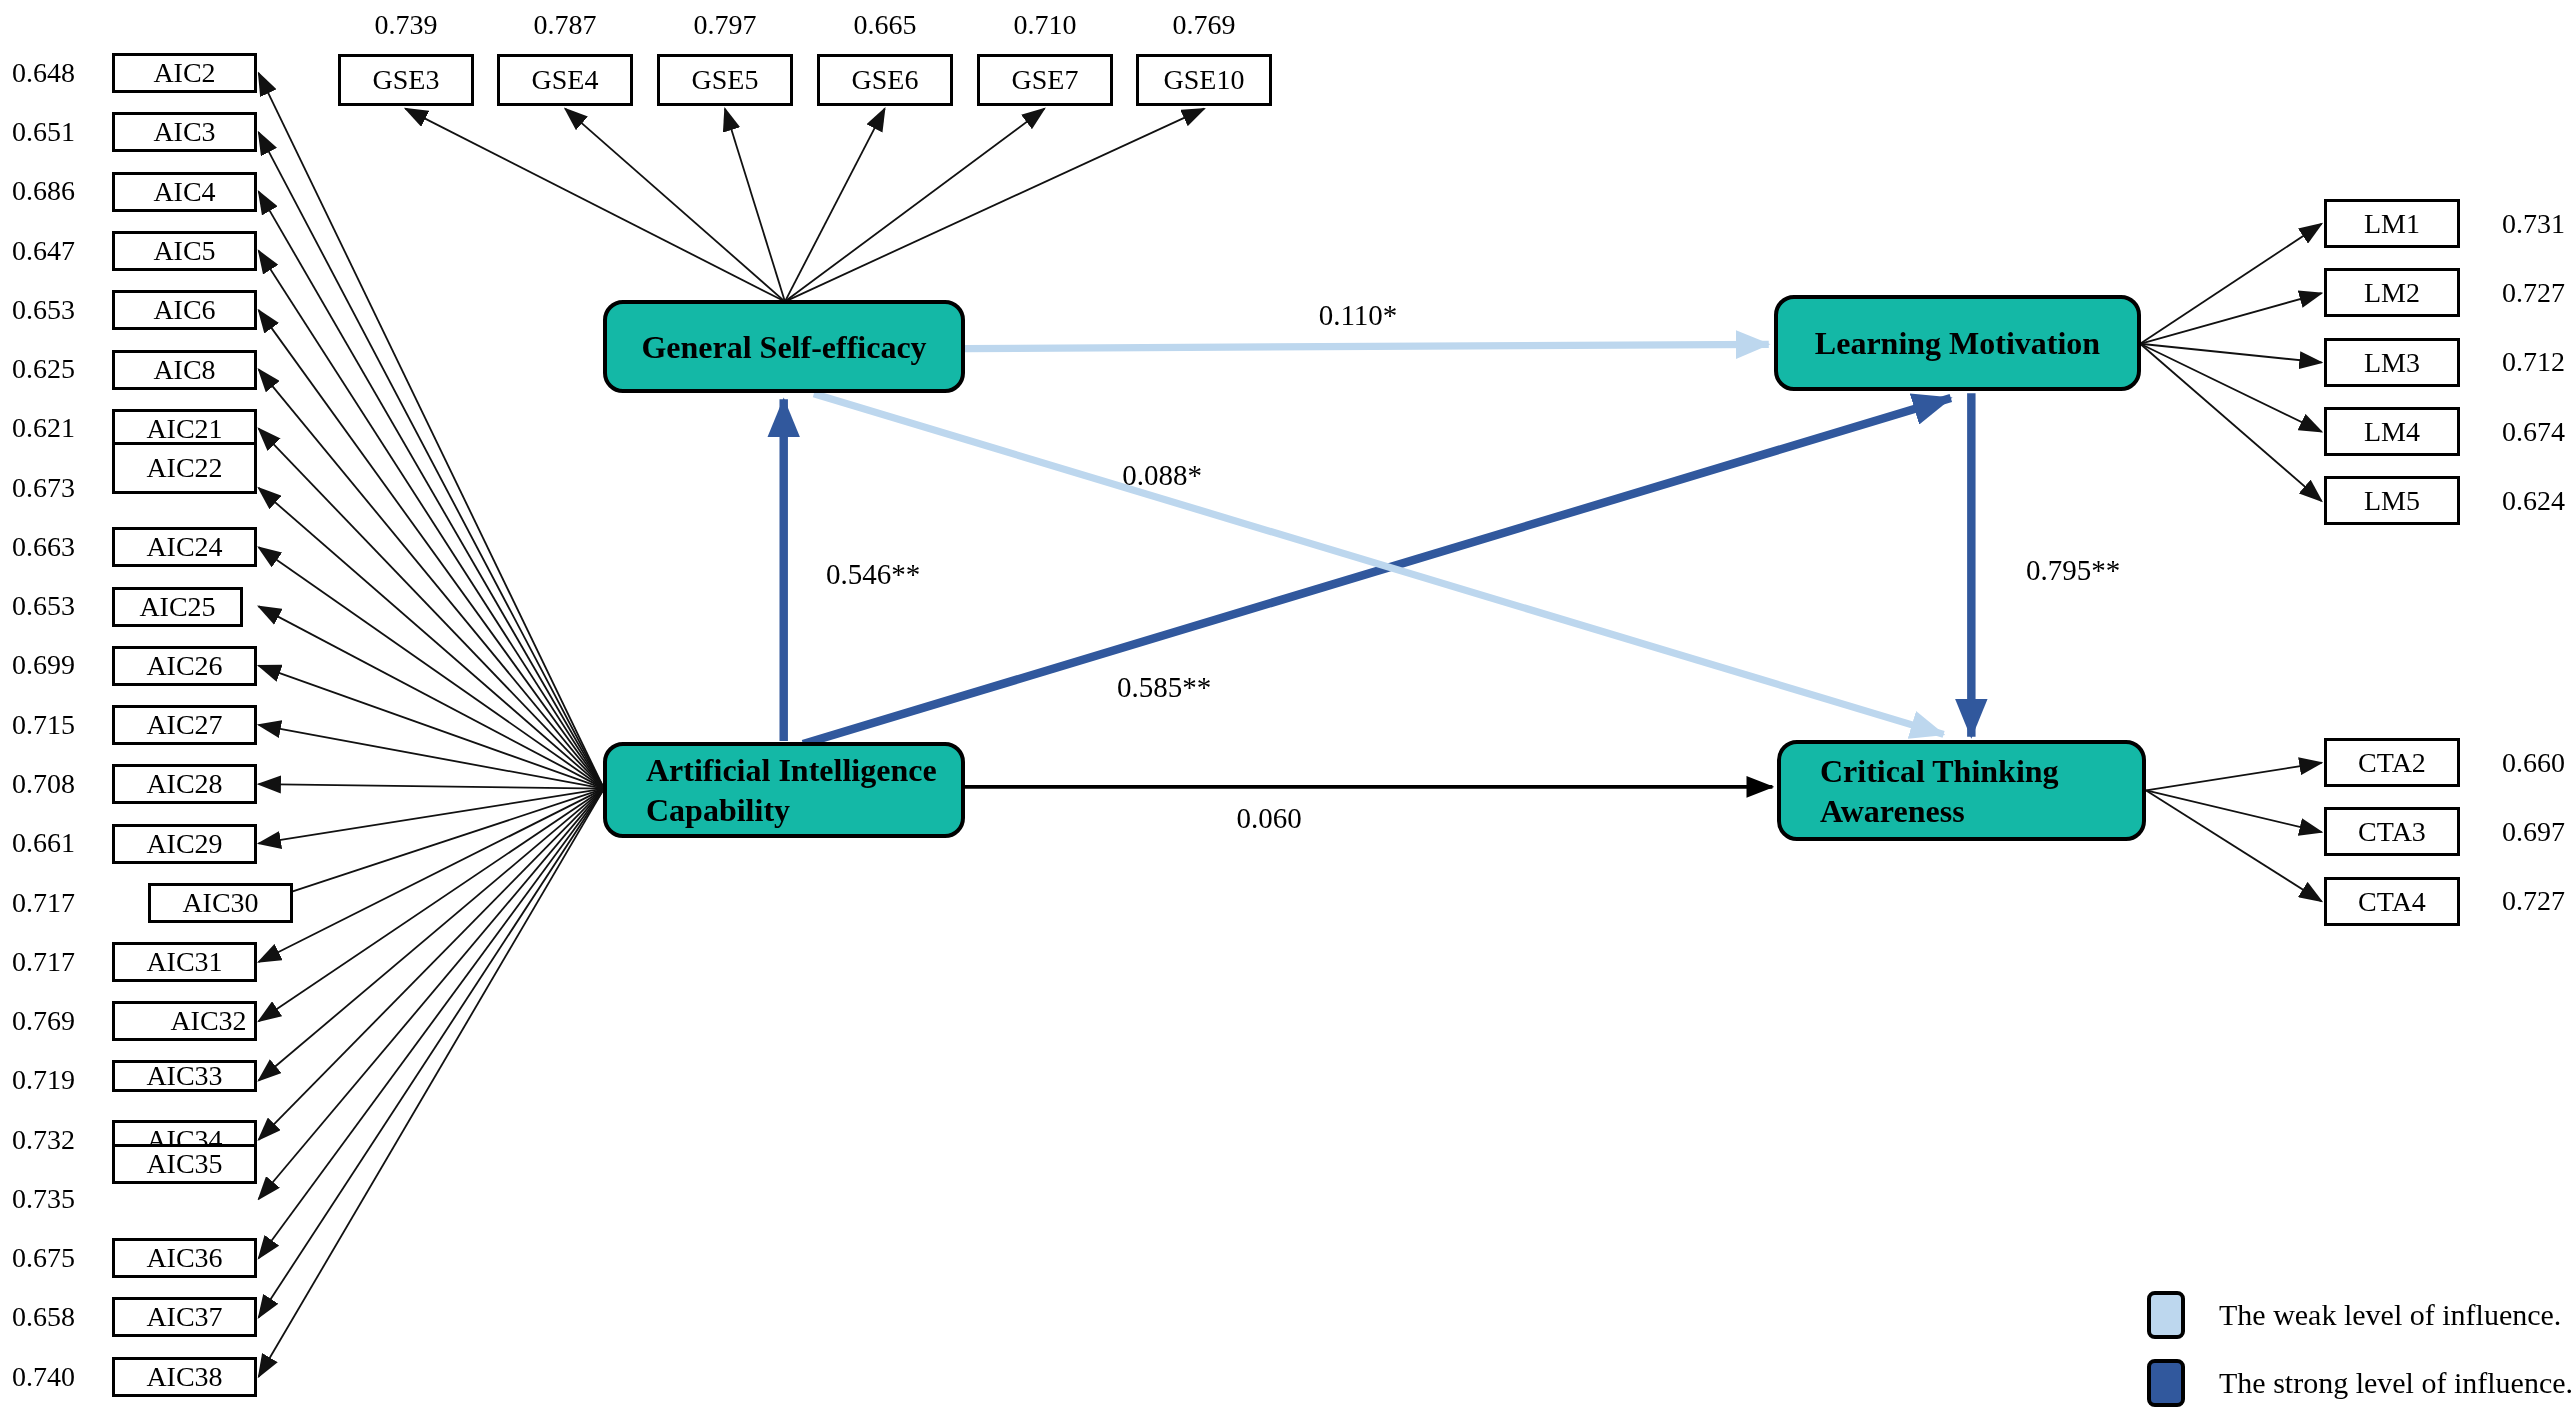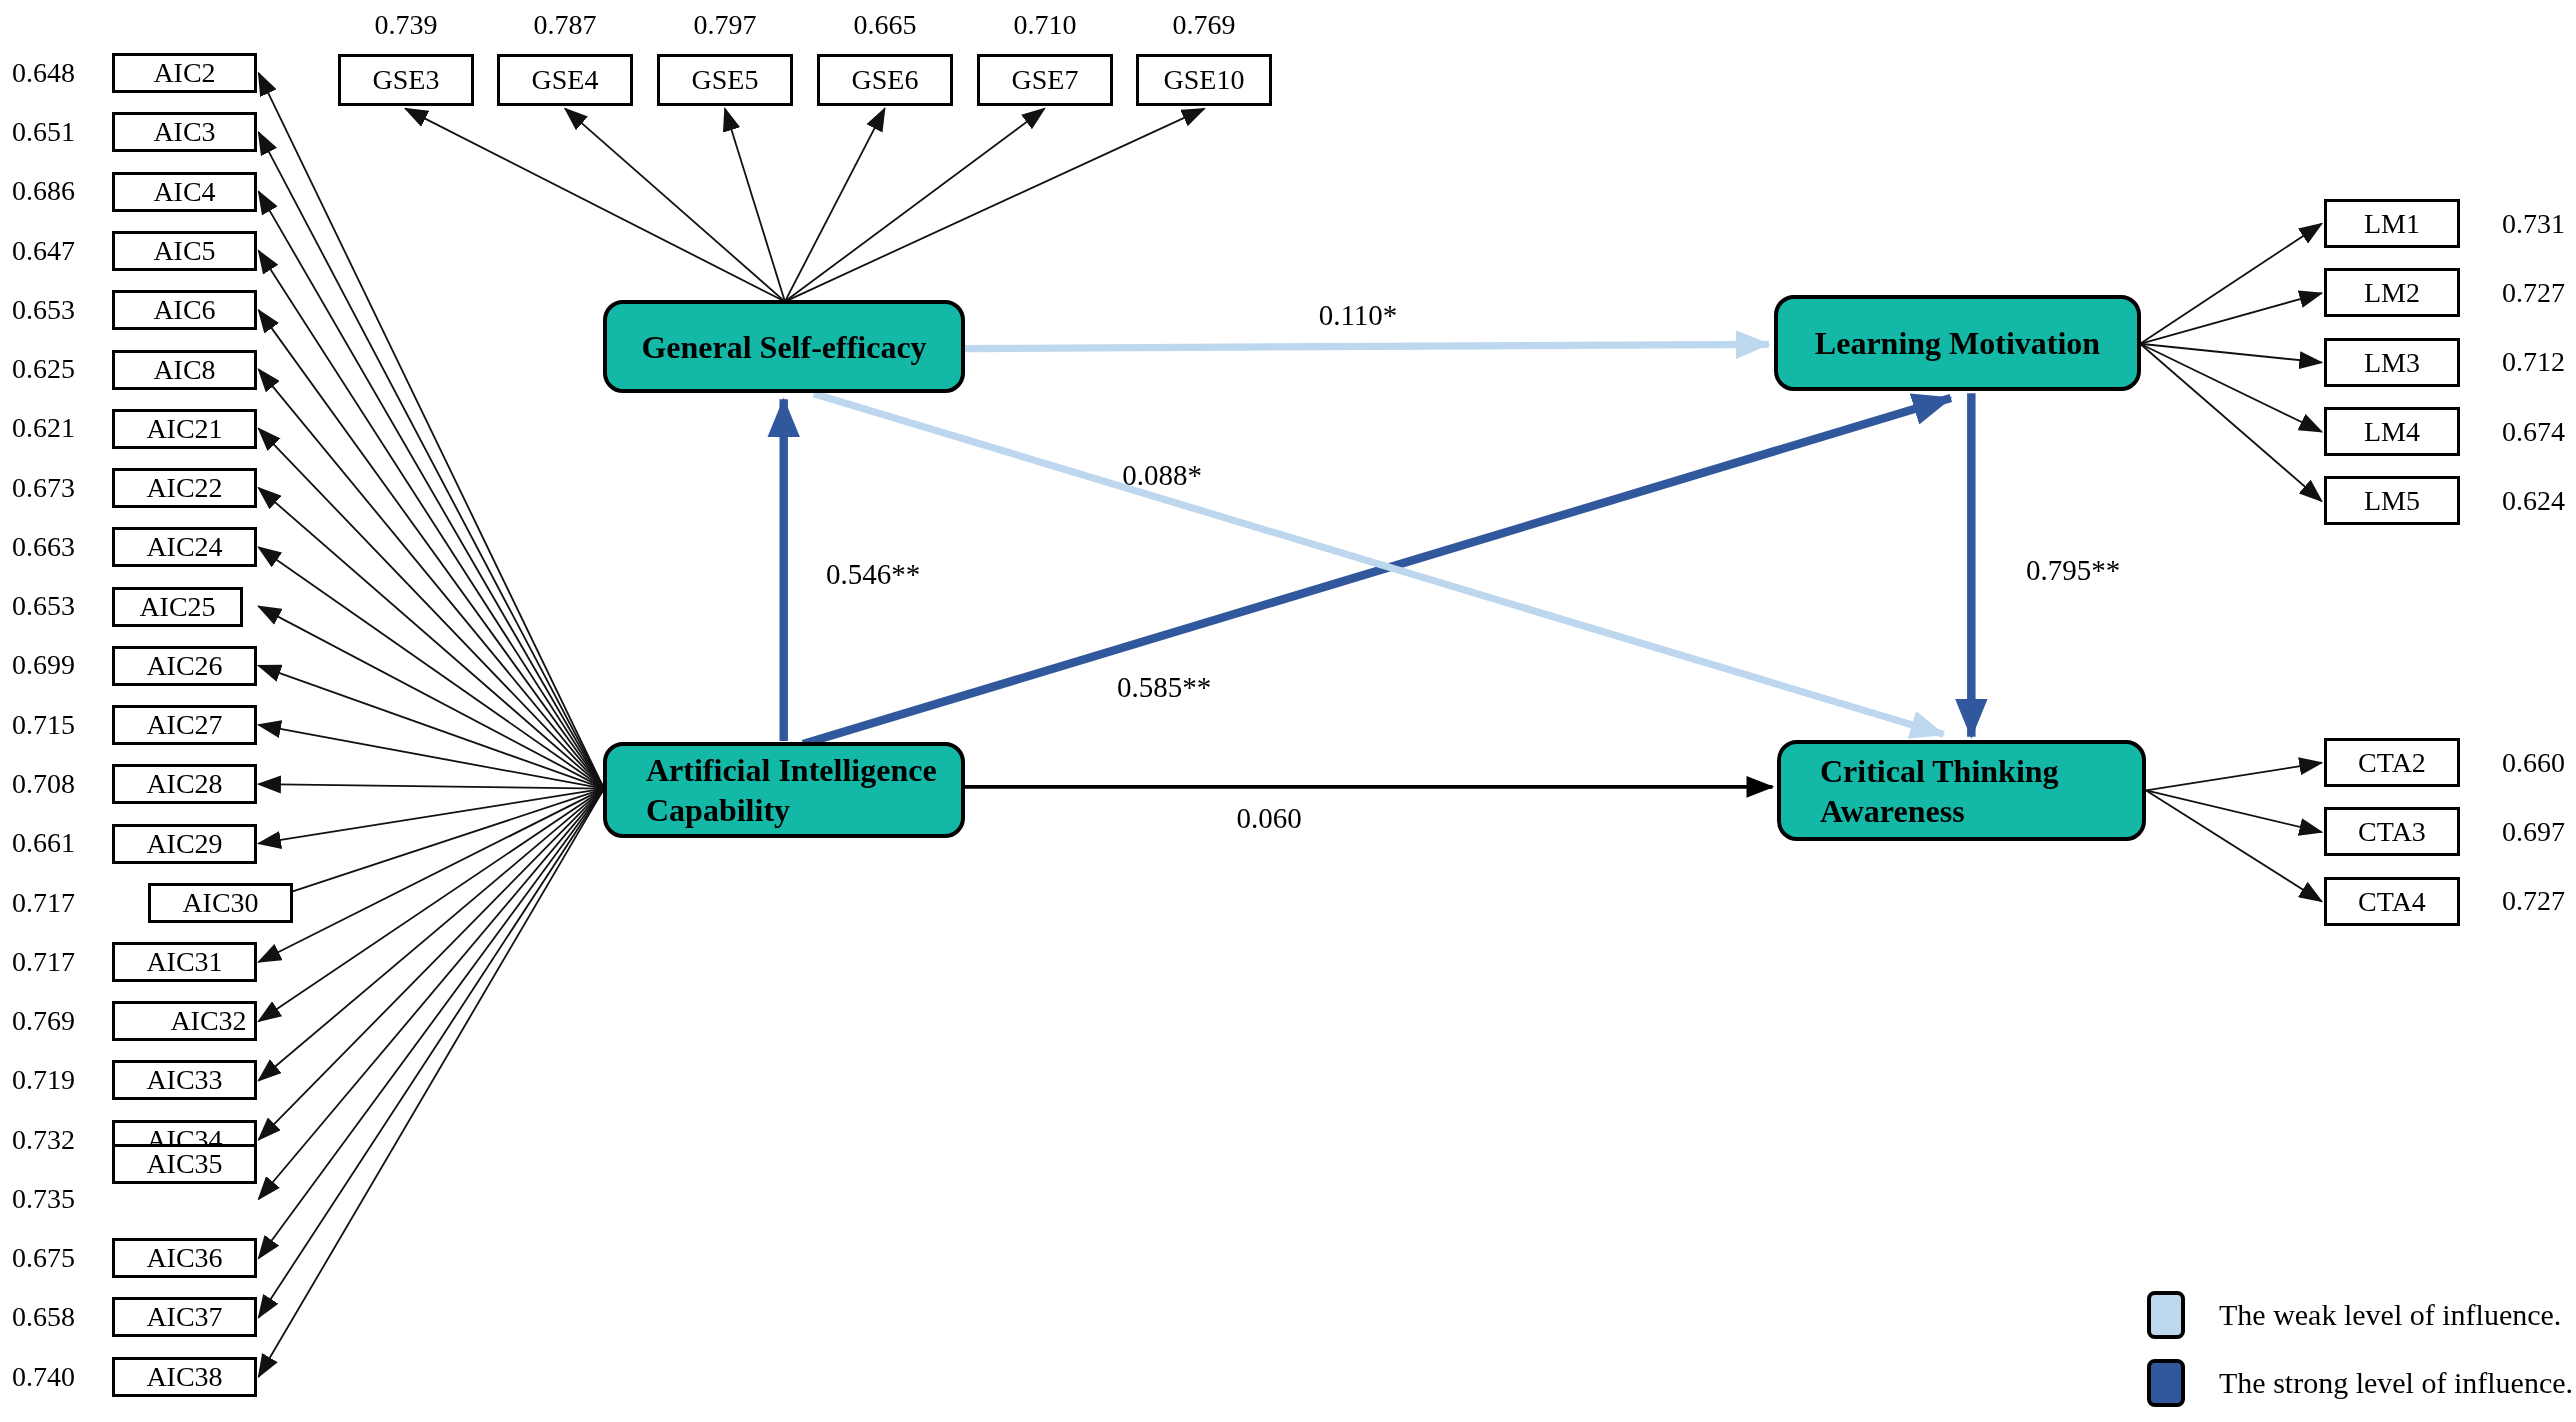--- a/index.html
+++ b/index.html
@@ -113,41 +113,41 @@
       <div class="ind-box" style="position: absolute; box-sizing: border-box; left: 112px; top: 172px; width: 145px; height: 40px;">AIC4</div>
       <div class="load" style="position: absolute; box-sizing: border-box; left: 3px; top: 233px; width: 81px; height: 36px;">0.647</div>
       <div class="ind-box" style="position: absolute; box-sizing: border-box; left: 112px; top: 231px; width: 145px; height: 40px;">AIC5</div>
       <div class="load" style="position: absolute; box-sizing: border-box; left: 3px; top: 292px; width: 81px; height: 36px;">0.653</div>
       <div class="ind-box" style="position: absolute; box-sizing: border-box; left: 112px; top: 290px; width: 145px; height: 40px;">AIC6</div>
       <div class="load" style="position: absolute; box-sizing: border-box; left: 3px; top: 351px; width: 81px; height: 36px;">0.625</div>
       <div class="ind-box" style="position: absolute; box-sizing: border-box; left: 112px; top: 350px; width: 145px; height: 40px;">AIC8</div>
       <div class="load" style="position: absolute; box-sizing: border-box; left: 3px; top: 410px; width: 81px; height: 36px;">0.621</div>
       <div class="ind-box" style="position: absolute; box-sizing: border-box; left: 112px; top: 409px; width: 145px; height: 40px;">AIC21</div>
       <div class="load" style="position: absolute; box-sizing: border-box; left: 3px; top: 470px; width: 81px; height: 36px;">0.673</div>
-      <div class="ind-box" style="position: absolute; box-sizing: border-box; left: 112px; top: 468px; width: 145px; height: 40px;">AIC22</div>
+      <div class="ind-box" style="position: absolute; box-sizing: border-box; left: 112px; top: 442px; width: 145px; height: 52px;">AIC22</div>
       <div class="load" style="position: absolute; box-sizing: border-box; left: 3px; top: 529px; width: 81px; height: 36px;">0.663</div>
       <div class="ind-box" style="position: absolute; box-sizing: border-box; left: 112px; top: 527px; width: 145px; height: 40px;">AIC24</div>
       <div class="load" style="position: absolute; box-sizing: border-box; left: 3px; top: 588px; width: 81px; height: 36px;">0.653</div>
       <div class="ind-box" style="position: absolute; box-sizing: border-box; left: 112px; top: 587px; width: 131px; height: 40px;">AIC25</div>
       <div class="load" style="position: absolute; box-sizing: border-box; left: 3px; top: 647px; width: 81px; height: 36px;">0.699</div>
       <div class="ind-box" style="position: absolute; box-sizing: border-box; left: 112px; top: 646px; width: 145px; height: 40px;">AIC26</div>
       <div class="load" style="position: absolute; box-sizing: border-box; left: 3px; top: 707px; width: 81px; height: 36px;">0.715</div>
       <div class="ind-box" style="position: absolute; box-sizing: border-box; left: 112px; top: 705px; width: 145px; height: 40px;">AIC27</div>
       <div class="load" style="position: absolute; box-sizing: border-box; left: 3px; top: 766px; width: 81px; height: 36px;">0.708</div>
       <div class="ind-box" style="position: absolute; box-sizing: border-box; left: 112px; top: 764px; width: 145px; height: 40px;">AIC28</div>
       <div class="load" style="position: absolute; box-sizing: border-box; left: 3px; top: 825px; width: 81px; height: 36px;">0.661</div>
       <div class="ind-box" style="position: absolute; box-sizing: border-box; left: 112px; top: 824px; width: 145px; height: 40px;">AIC29</div>
       <div class="load" style="position: absolute; box-sizing: border-box; left: 3px; top: 885px; width: 81px; height: 36px;">0.717</div>
       <div class="ind-box" style="position: absolute; box-sizing: border-box; left: 112px; top: 883px; width: 145px; height: 40px; margin-left: 36px;">AIC30</div>
       <div class="load" style="position: absolute; box-sizing: border-box; left: 3px; top: 944px; width: 81px; height: 36px;">0.717</div>
       <div class="ind-box" style="position: absolute; box-sizing: border-box; left: 112px; top: 942px; width: 145px; height: 40px;">AIC31</div>
       <div class="load" style="position: absolute; box-sizing: border-box; left: 3px; top: 1003px; width: 81px; height: 36px;">0.769</div>
       <div class="ind-box" style="position: absolute; box-sizing: border-box; left: 112px; top: 1001px; width: 145px; height: 40px; padding-left: 48px;">AIC32</div>
       <div class="load" style="position: absolute; box-sizing: border-box; left: 3px; top: 1062px; width: 81px; height: 36px;">0.719</div>
-      <div class="ind-box" style="position: absolute; box-sizing: border-box; left: 112px; top: 1060px; width: 145px; height: 40px;">AIC33</div>
+      <div class="ind-box" style="position: absolute; box-sizing: border-box; left: 112px; top: 1060px; width: 145px; height: 32px;">AIC33</div>
       <div class="load" style="position: absolute; box-sizing: border-box; left: 3px; top: 1122px; width: 81px; height: 36px;">0.732</div>
       <div class="ind-box" style="position: absolute; box-sizing: border-box; left: 112px; top: 1120px; width: 145px; height: 40px;">AIC34</div>
       <div class="load" style="position: absolute; box-sizing: border-box; left: 3px; top: 1181px; width: 81px; height: 36px;">0.735</div>
       <div class="ind-box" style="position: absolute; box-sizing: border-box; left: 112px; top: 1144px; width: 145px; height: 40px;">AIC35</div>
       <div class="load" style="position: absolute; box-sizing: border-box; left: 3px; top: 1240px; width: 81px; height: 36px;">0.675</div>
       <div class="ind-box" style="position: absolute; box-sizing: border-box; left: 112px; top: 1238px; width: 145px; height: 40px;">AIC36</div>
       <div class="load" style="position: absolute; box-sizing: border-box; left: 3px; top: 1299px; width: 81px; height: 36px;">0.658</div>
       <div class="ind-box" style="position: absolute; box-sizing: border-box; left: 112px; top: 1297px; width: 145px; height: 40px;">AIC37</div>
       <div class="load" style="position: absolute; box-sizing: border-box; left: 3px; top: 1359px; width: 81px; height: 36px;">0.740</div>
       <div class="ind-box" style="position: absolute; box-sizing: border-box; left: 112px; top: 1357px; width: 145px; height: 40px;">AIC38</div>

